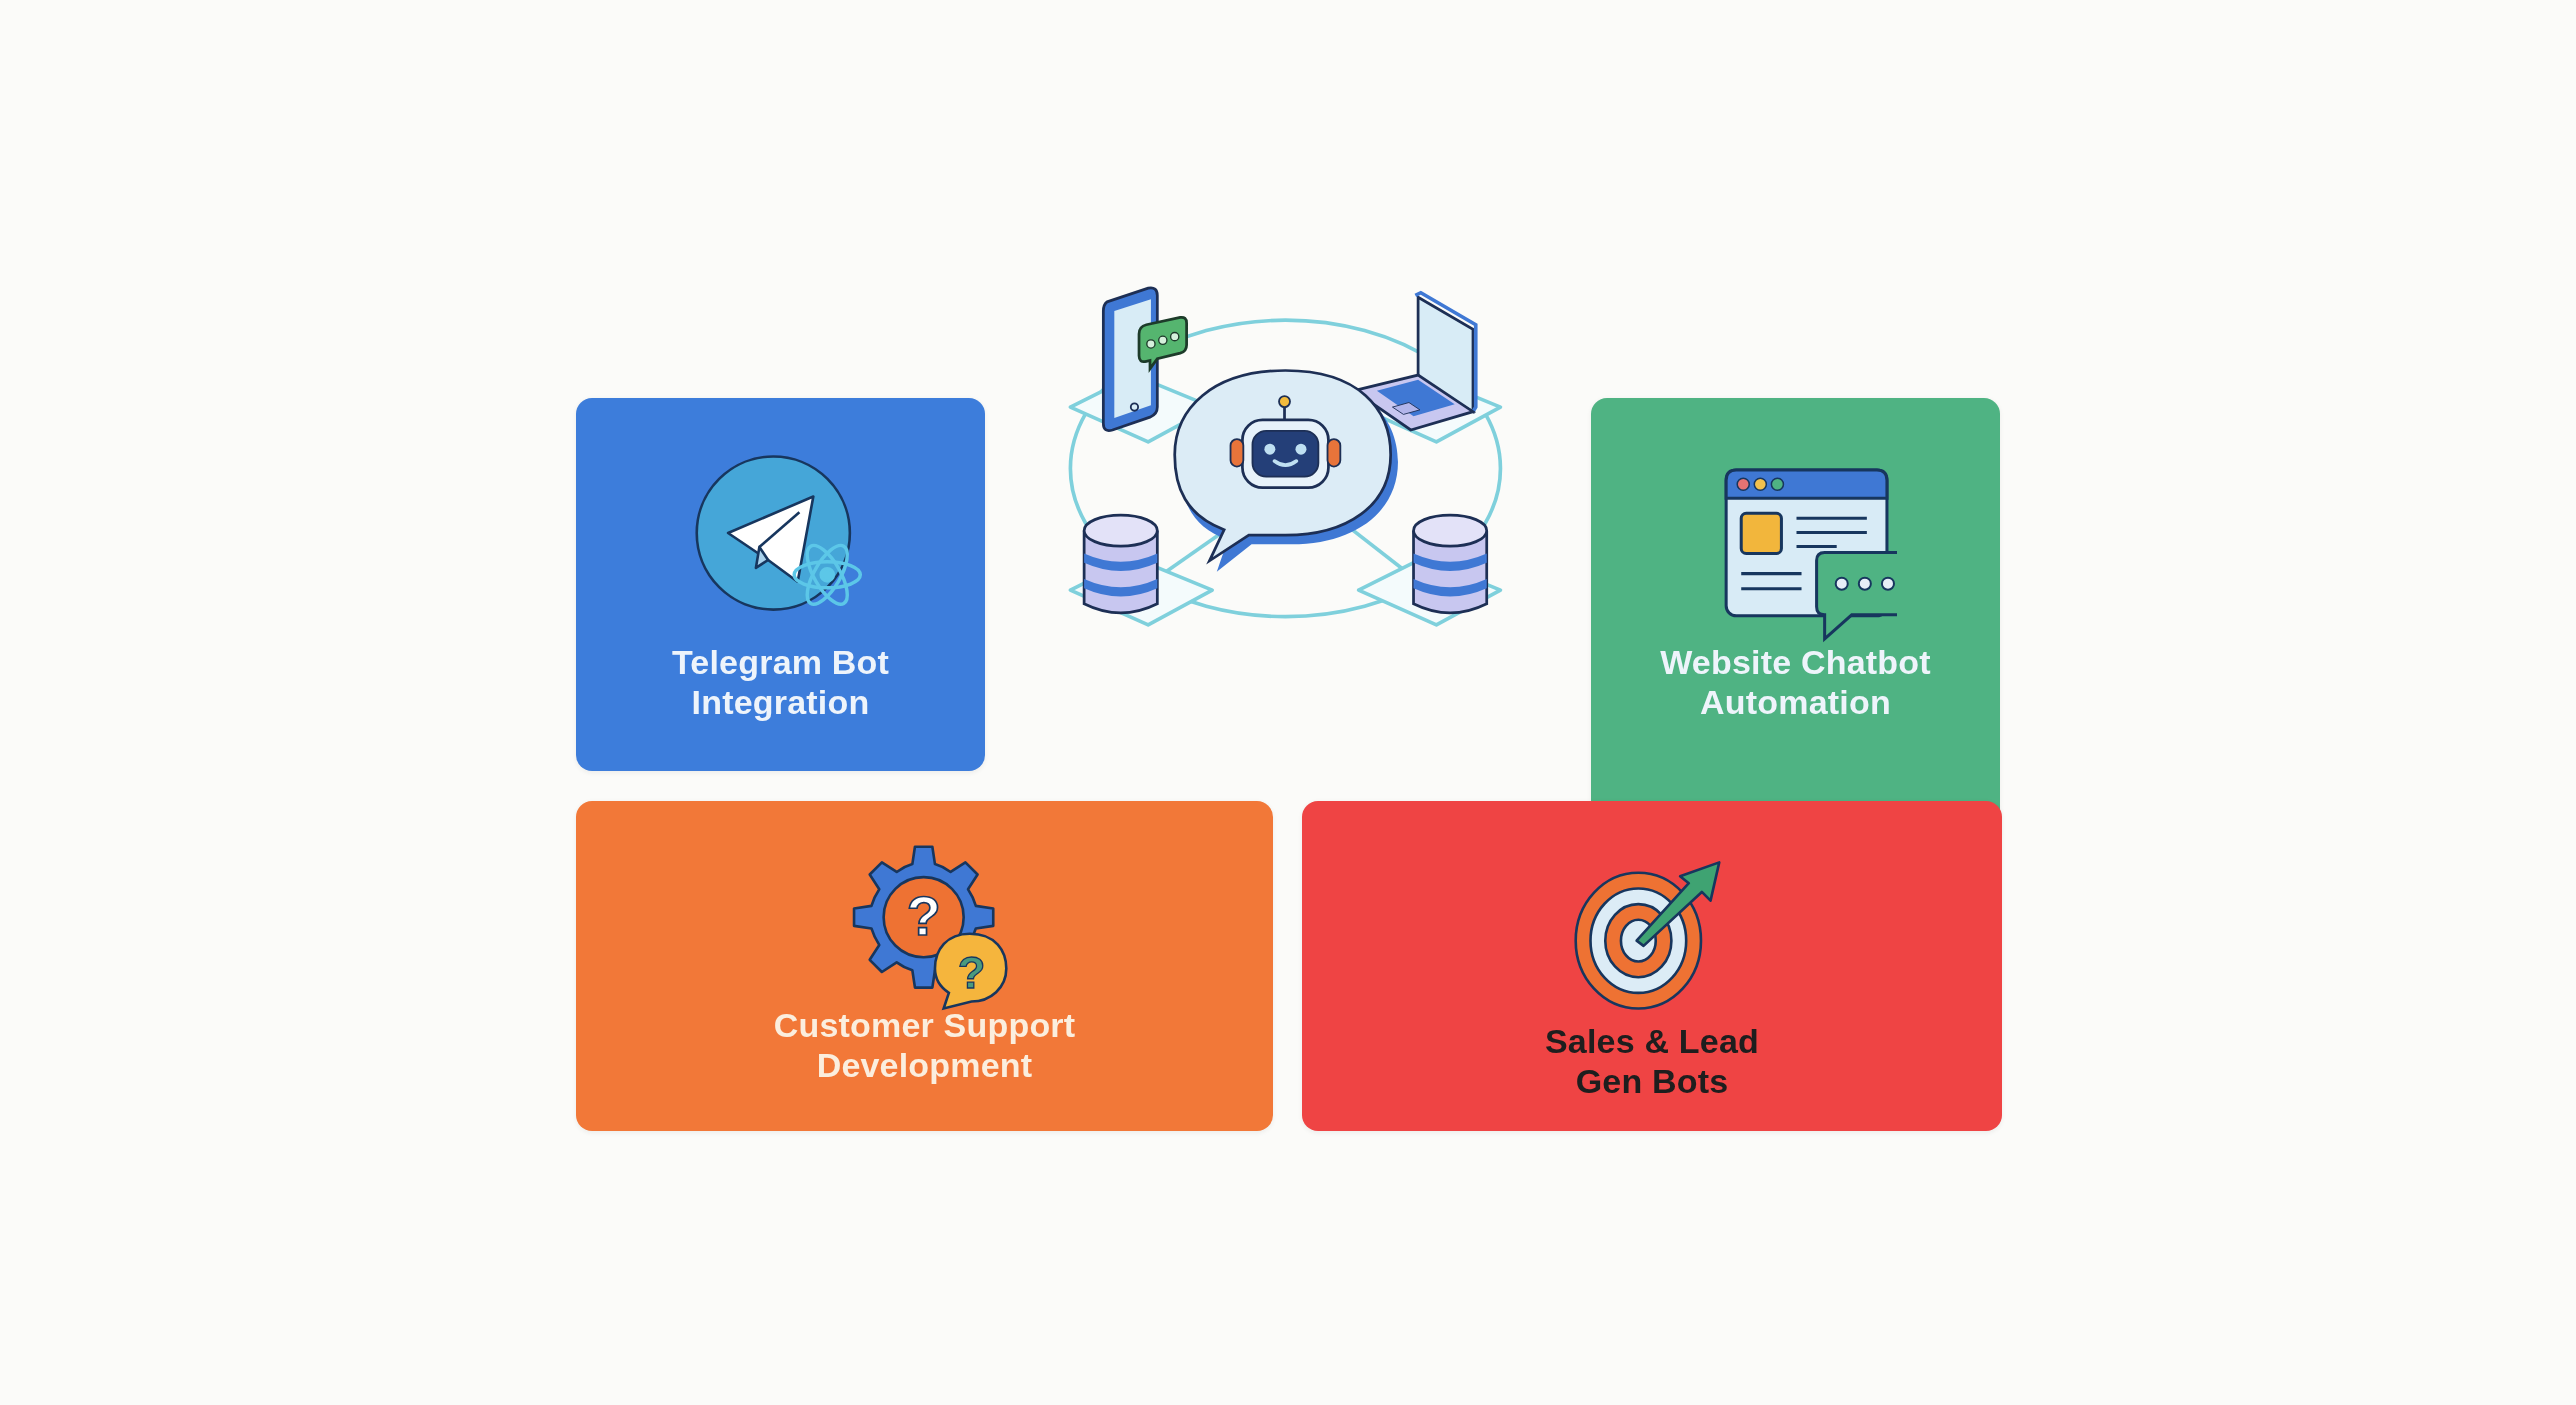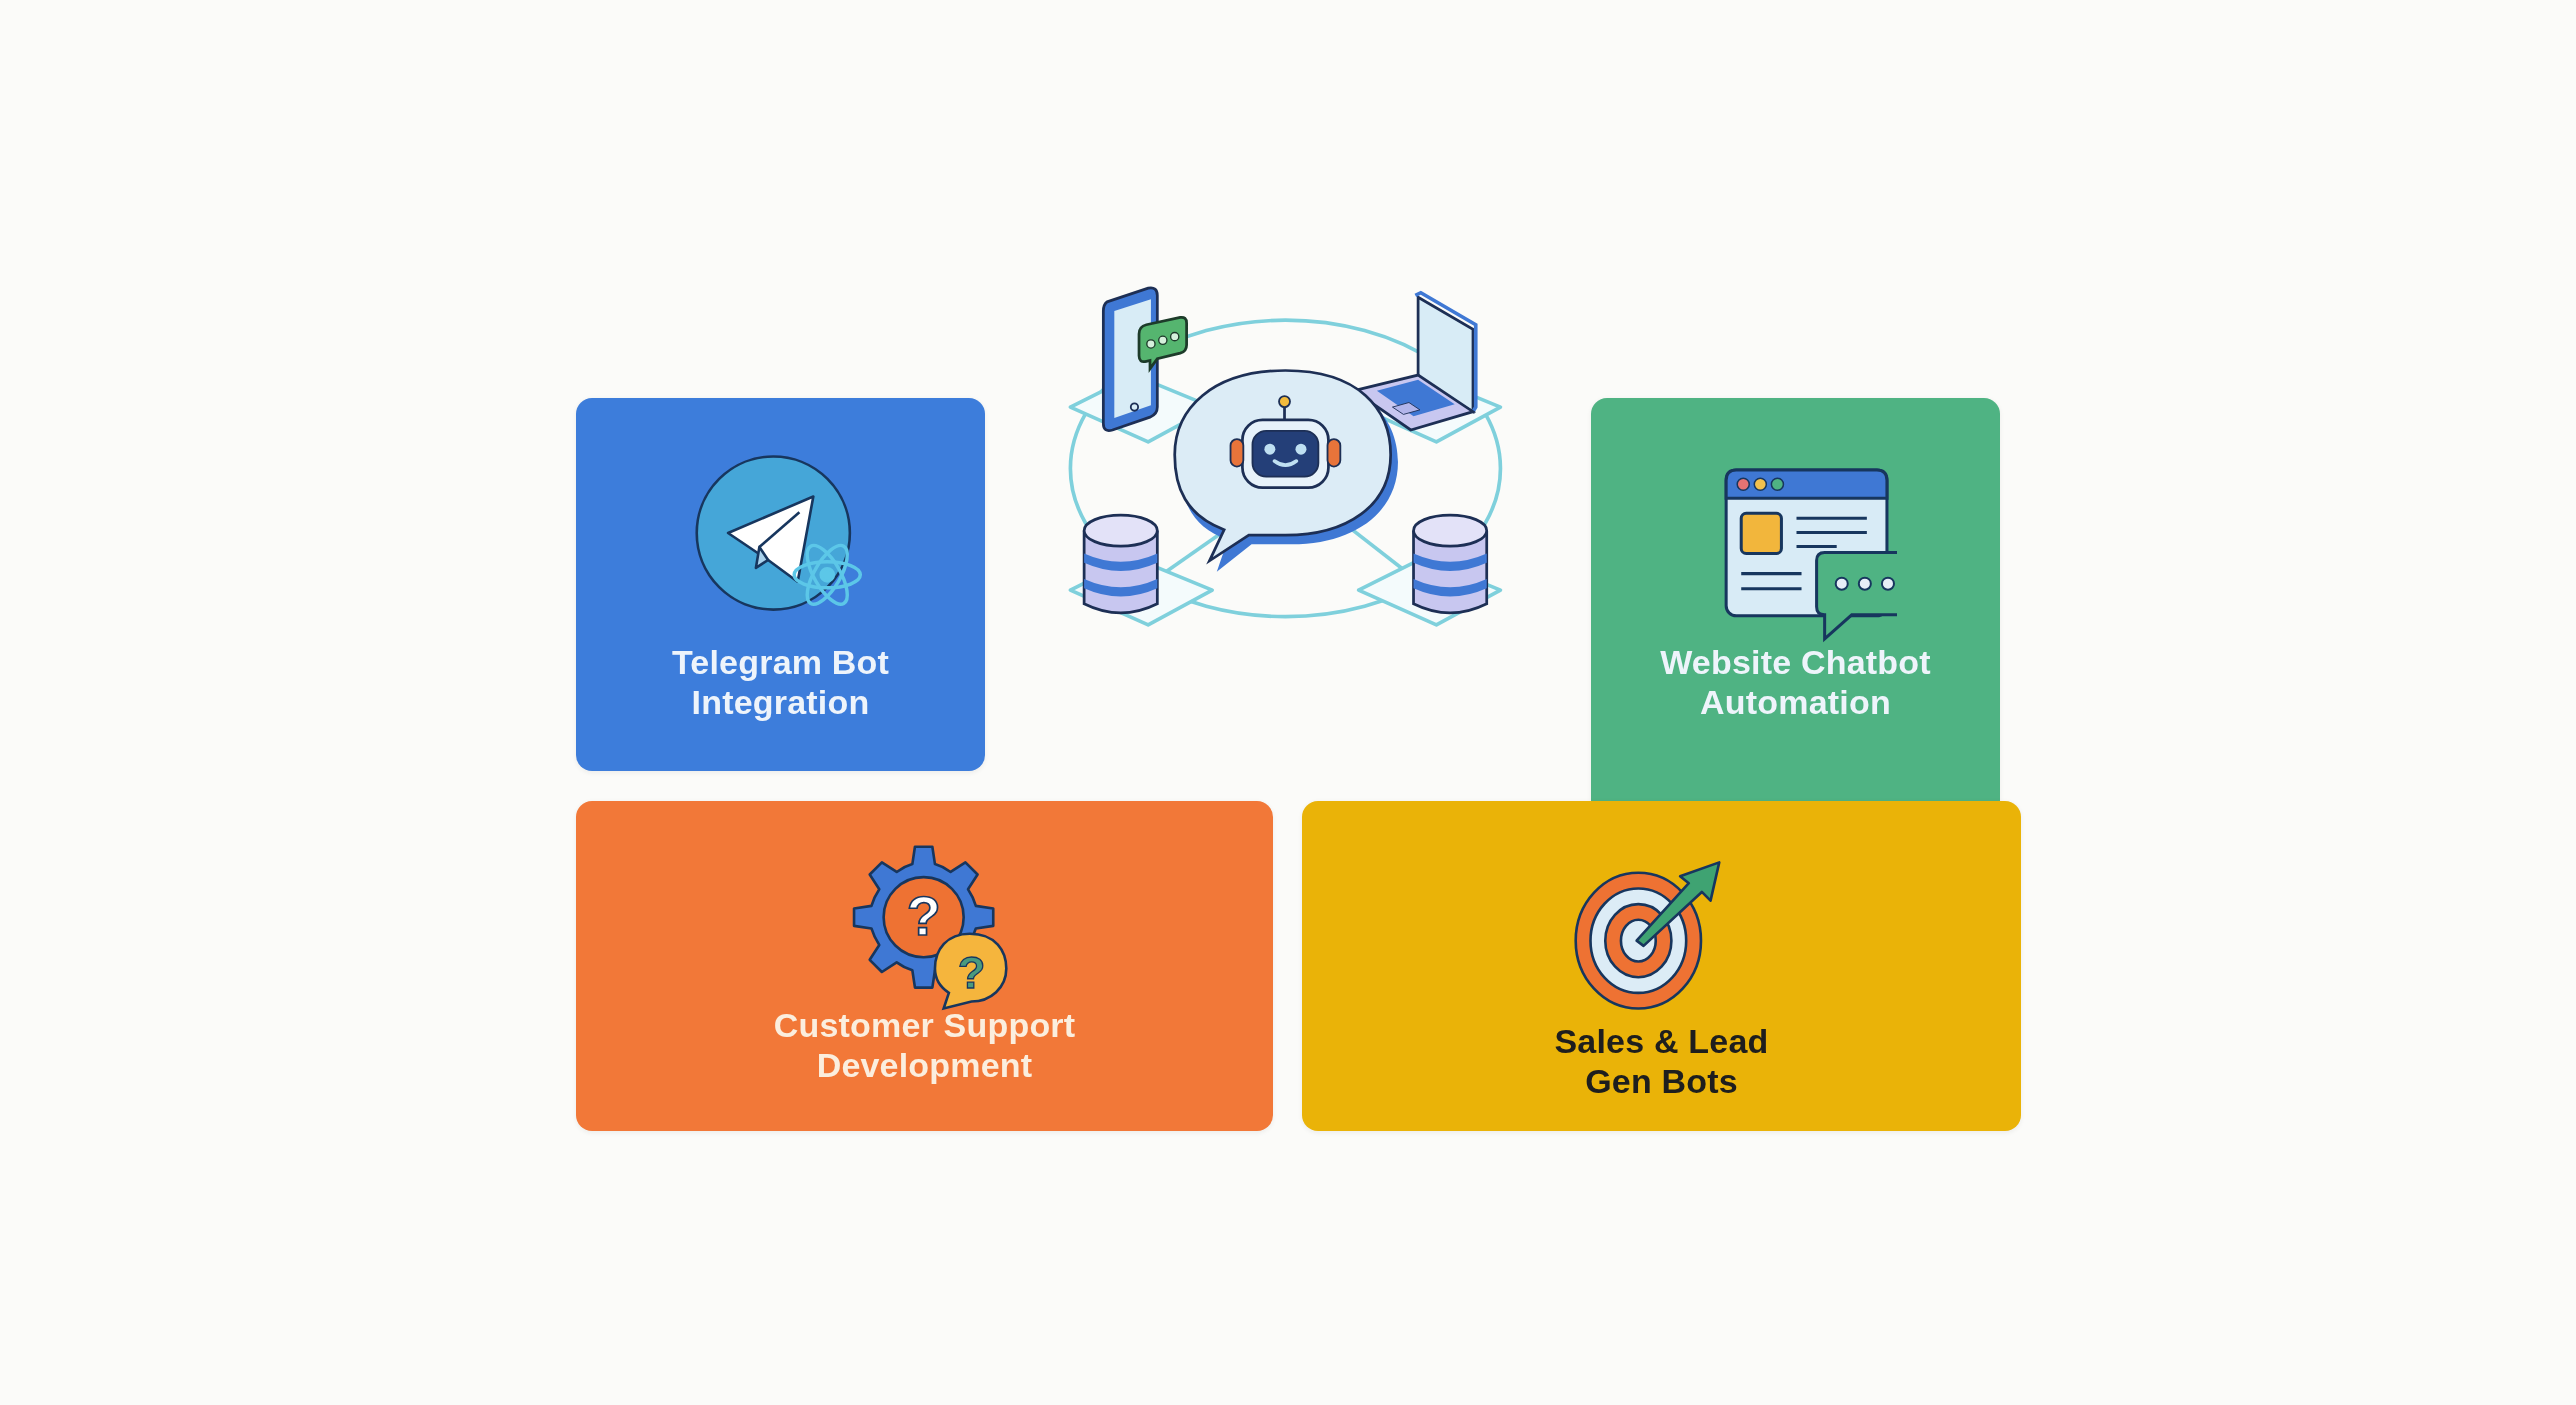--- a/index.html
+++ b/index.html
@@ -16,21 +16,21 @@
   .card .label {
     position:absolute; left:0; right:0; text-align:center;
     font-weight:700; font-size:34px; line-height:40px; letter-spacing:0.2px;
   }
   .card .label span { display:block; }
   .card svg.icon { position:absolute; }
 
   #card-telegram { left:576px; top:398px; width:409px; height:373px; background:#3d7ddb; }
   #card-website  { left:1591px; top:398px; width:409px; height:449px; background:#4fb383; }
   #card-support  { left:576px; top:801px; width:697px; height:330px; background:#f27838; }
-  #card-sales    { left:1302px; top:801px; width:700px; height:330px; background:#eab308;padding-left:19px; }
+  #card-sales    { left:1302px; top:801px; width:700px; height:330px; background:#ef4444; }
 
   #card-telegram .label, #card-website .label { top:244px; color:#eef4fb; }
   #card-support .label { top:204px; color:#fbeede; }
   #card-sales .label { top:220px; color:#1e1e1e; }
 
   #hub { position:absolute; left:1052px; top:279px; width:476px; height:366px; }
 </style>
 </head>
 <body>
 

